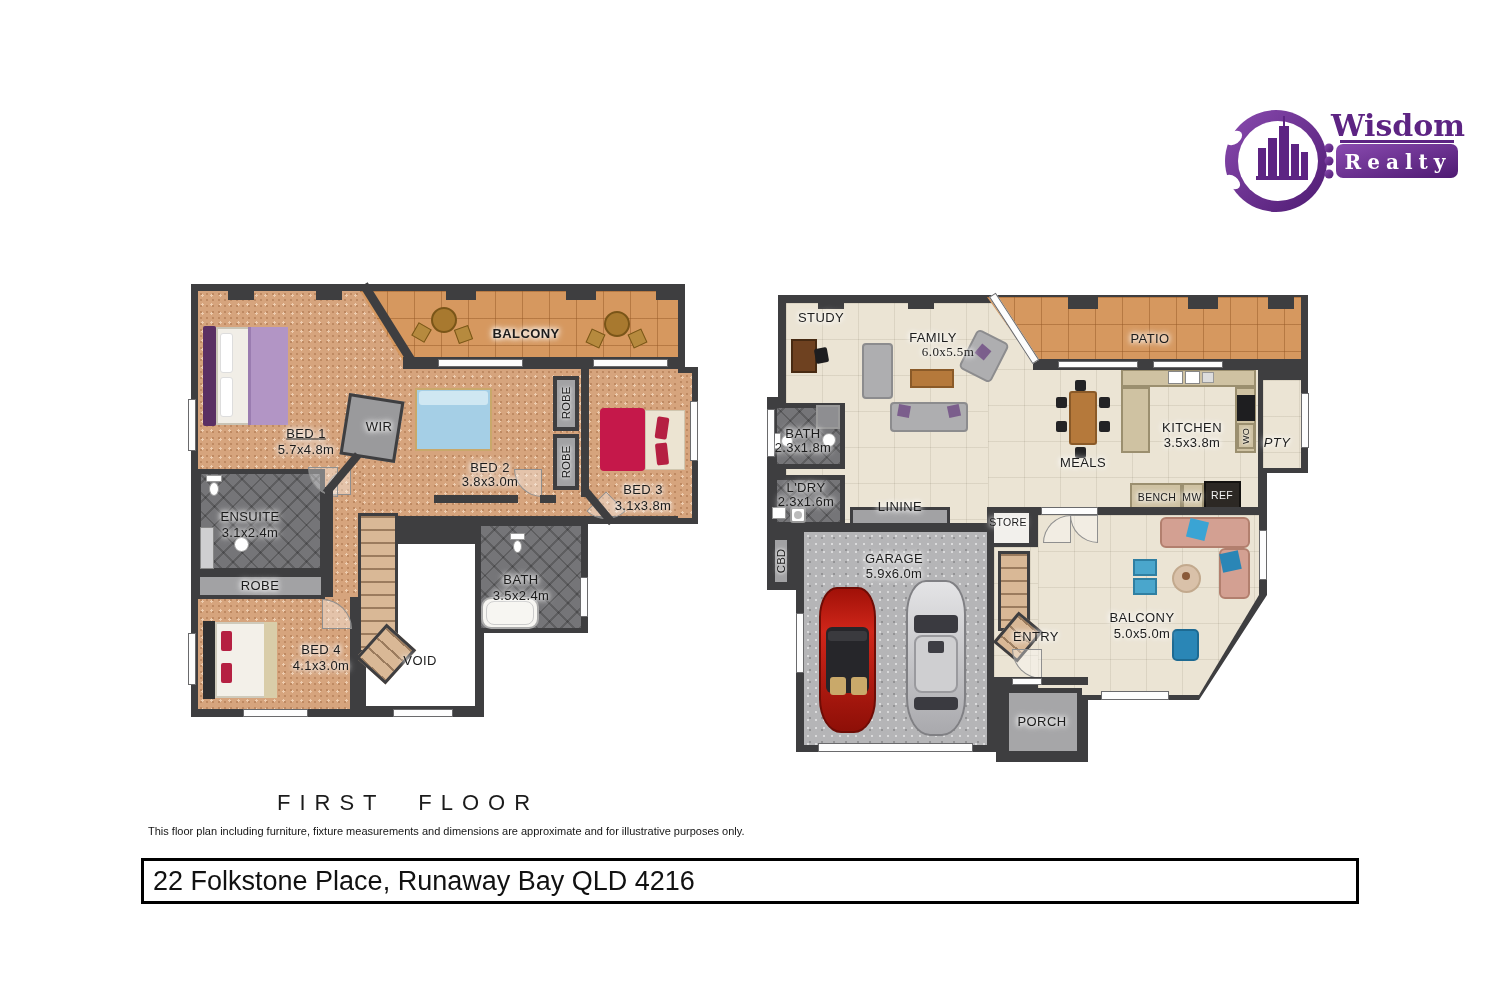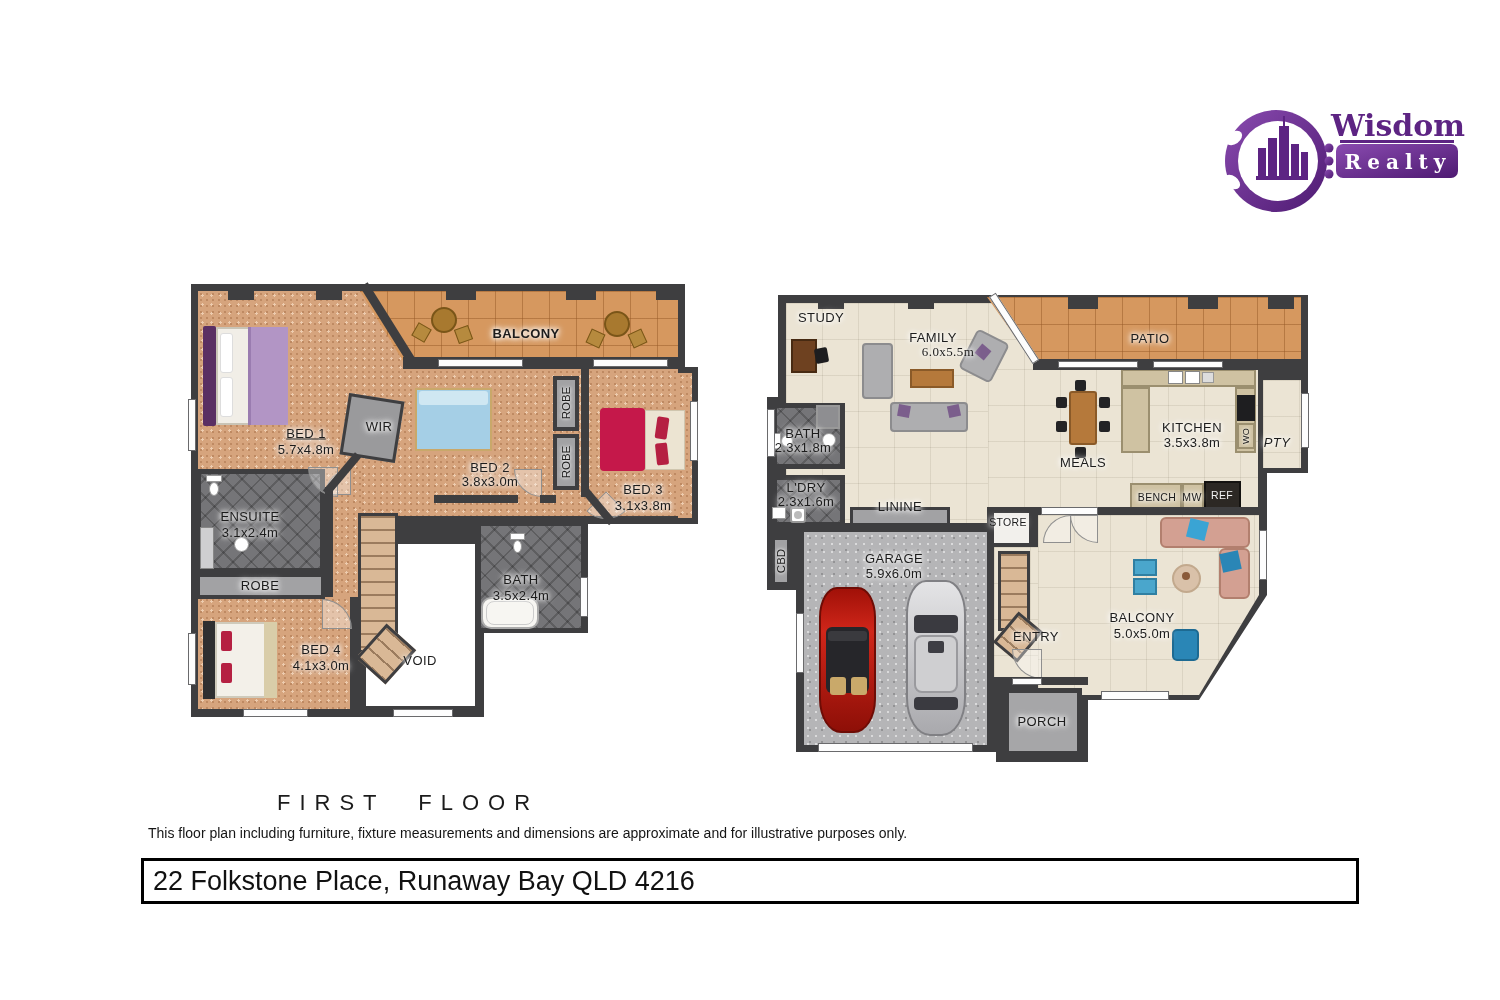--- a/index.html
+++ b/index.html
@@ -20,21 +20,21 @@
   .win{position:absolute;background:#fdfdfd;border:1px solid #6a6a6c;box-sizing:border-box;z-index:13;}
   .arc{position:absolute;border:1px solid #8f8f8f;border-radius:0 0 0 100%;background:rgba(255,255,255,.35);z-index:9;}
   .fur{position:absolute;z-index:10;box-sizing:border-box;}
   .lbl{position:absolute;transform:translate(-50%,-50%);font-size:13px;color:#1c1c1c;white-space:nowrap;letter-spacing:.4px;z-index:30;text-shadow:0 0 4px #fff,0 0 6px #fff,0 0 8px #fff;}
   .sm{font-size:10.5px;letter-spacing:.3px;}
   .vlbl{position:absolute;transform:translate(-50%,-50%) rotate(180deg);writing-mode:vertical-rl;font-size:11.5px;color:#1c1c1c;white-space:nowrap;z-index:30;text-shadow:0 0 3px #fff,0 0 5px #fff;}
   .onDark{color:#f2f2f2;text-shadow:none;}
   .bold{font-weight:bold;}
   .title{position:absolute;font-size:22px;color:#1b1b1b;letter-spacing:9px;word-spacing:18px;text-align:center;z-index:40;}
   .bench{background:#cfc2a2;border:2px solid #9b8f6f;box-sizing:border-box;}
-  #disclaimer{position:absolute;left:148px;top:825px;font-size:14px;color:#151515;z-index:40;}
+  #disclaimer{position:absolute;left:148px;top:825px;font-size:11px;color:#151515;z-index:40;}
   #address-box{position:absolute;left:141px;top:858px;width:1212px;height:40px;border:3px solid #000;z-index:40;}
   #address-box span{display:block;line-height:40px;font-size:27px;color:#111;padding-left:9px;white-space:nowrap;}
 </style>
 </head>
 <body>
 
 <div id="canvas">
 
   <svg style="position:absolute;left:1212px;top:98px;z-index:40" width="255" height="120" viewBox="0 0 255 120">
     <defs>

